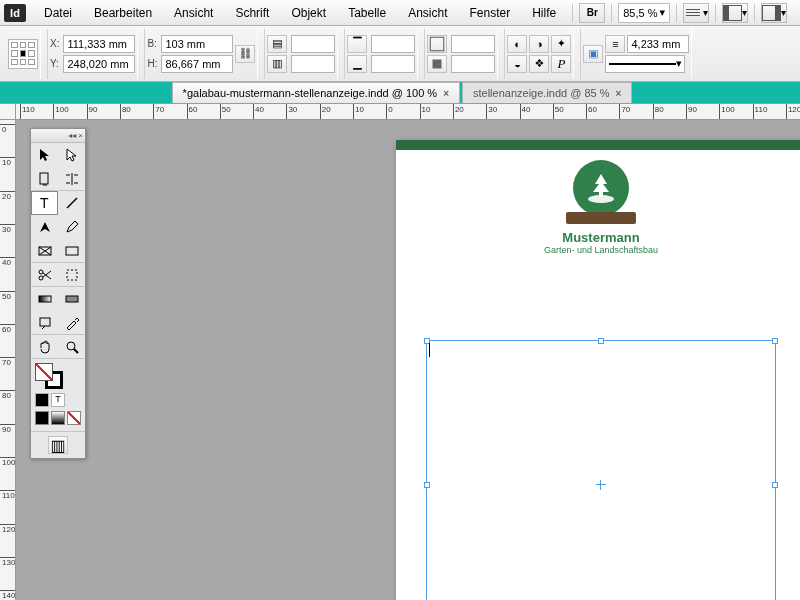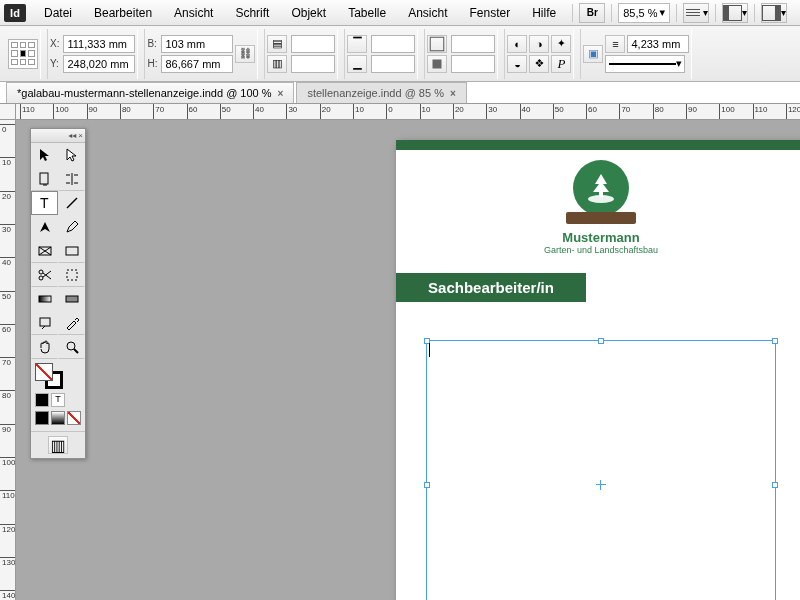--- a/index.html
+++ b/index.html
@@ -24,21 +24,21 @@
 .coord-block { display: grid; grid-template-columns: auto auto; gap: 2px 4px; align-items: center; }
 .coord-label { font-size: 10px; color: #444; }
 .num-field { width: 72px; height: 18px; background: #fff; border: 1px solid #b4b4b4; font-size: 11px; padding: 0 3px; display: flex; align-items: center; }
 .mini-icon { width: 20px; height: 18px; border: 1px solid #c2c2c2; background: linear-gradient(#fafafa,#eaeaea); display: flex; align-items: center; justify-content: center; }
 .ref-point { width: 30px; height: 30px; border: 1px solid #b4b4b4; display:grid; grid-template-columns:repeat(3,1fr); grid-template-rows:repeat(3,1fr); padding:2px; gap:2px; background:#fff;}
 .ref-point div { background:#fff; border:1px solid #999; }
 .ref-point div.sel { background:#000; }
 .small-dd { width: 44px; height: 18px; background:#fff; border:1px solid #b4b4b4; }
 
 
-.tabbar { height: 22px; background: #ffffff; border-bottom: 1px solid #9a9a9a; display: flex; align-items: flex-end; font-size: 11px; padding-left: 6px; }
+.tabbar { height: 22px; background: #14b8a6; border-bottom: 1px solid #9a9a9a; display: flex; align-items: flex-end; font-size: 11px; padding-left: 6px; justify-content: center; }
 .doc-tab { height: 21px; padding: 3px 10px; background: linear-gradient(#fbfbfb,#e9e9e9); border: 1px solid #b4b4b4; border-bottom: none; display: flex; align-items: center; gap: 6px; margin-right: 2px; cursor: default;}
 .doc-tab.inactive { background: #e2e2e2; color:#555; }
 .close-x { font-size: 10px; color:#666; font-weight:bold; }
 
 
 .ruler-h { position:absolute; left:16px; right:0; top:104px; height:16px; background:#f4f4f4; border-bottom:1px solid #999; font-size:8px; overflow:hidden; }
 .ruler-v { position:absolute; left:0; top:120px; bottom:0; width:16px; background:#f4f4f4; border-right:1px solid #999; font-size:8px; overflow:hidden; }
 .ruler-corner { position:absolute; left:0; top:104px; width:16px; height:16px; background:#f4f4f4; border-right:1px solid #999; border-bottom:1px solid #999; }
 .tick { position:absolute; border-left:1px solid #555; height:16px; }
 .tick-lbl { position:absolute; top:1px; font-size:8px; color:#333; }
@@ -305,21 +305,20 @@
         <svg viewBox="0 0 40 40" width="40" height="40">
           <path d="M20 6 L14 16 L18 16 L12 24 L28 24 L22 16 L26 16 Z" fill="#fff"></path>
           <rect x="18" y="24" width="4" height="5" fill="#fff"></rect>
           <ellipse cx="20" cy="31" rx="13" ry="4" fill="#fff" opacity=".9"></ellipse>
         </svg>
       </div>
       <div class="logo-ribbon"></div>
       <div class="logo-name">Mustermann</div>
       <div class="logo-sub">Garten- und Landschaftsbau</div>
     </div>
-    <div class="title-band">Sachbearbeiter/in</div>
     <div class="text-frame">
       <div class="frame-handle" style="left:-3px;top:-3px"></div>
       <div class="frame-handle" style="right:-3px;top:-3px"></div>
 
       <div class="frame-handle" style="left:50%;top:-3px;margin-left:-3px"></div>
 
       <div class="frame-handle" style="left:-3px;top:50%;margin-top:-3px"></div>
       <div class="frame-handle" style="right:-3px;top:50%;margin-top:-3px"></div>
       <div class="insert-mark"></div>
       <div style="position:absolute;left:2px;top:2px;width:1px;height:14px;background:#000"></div>

